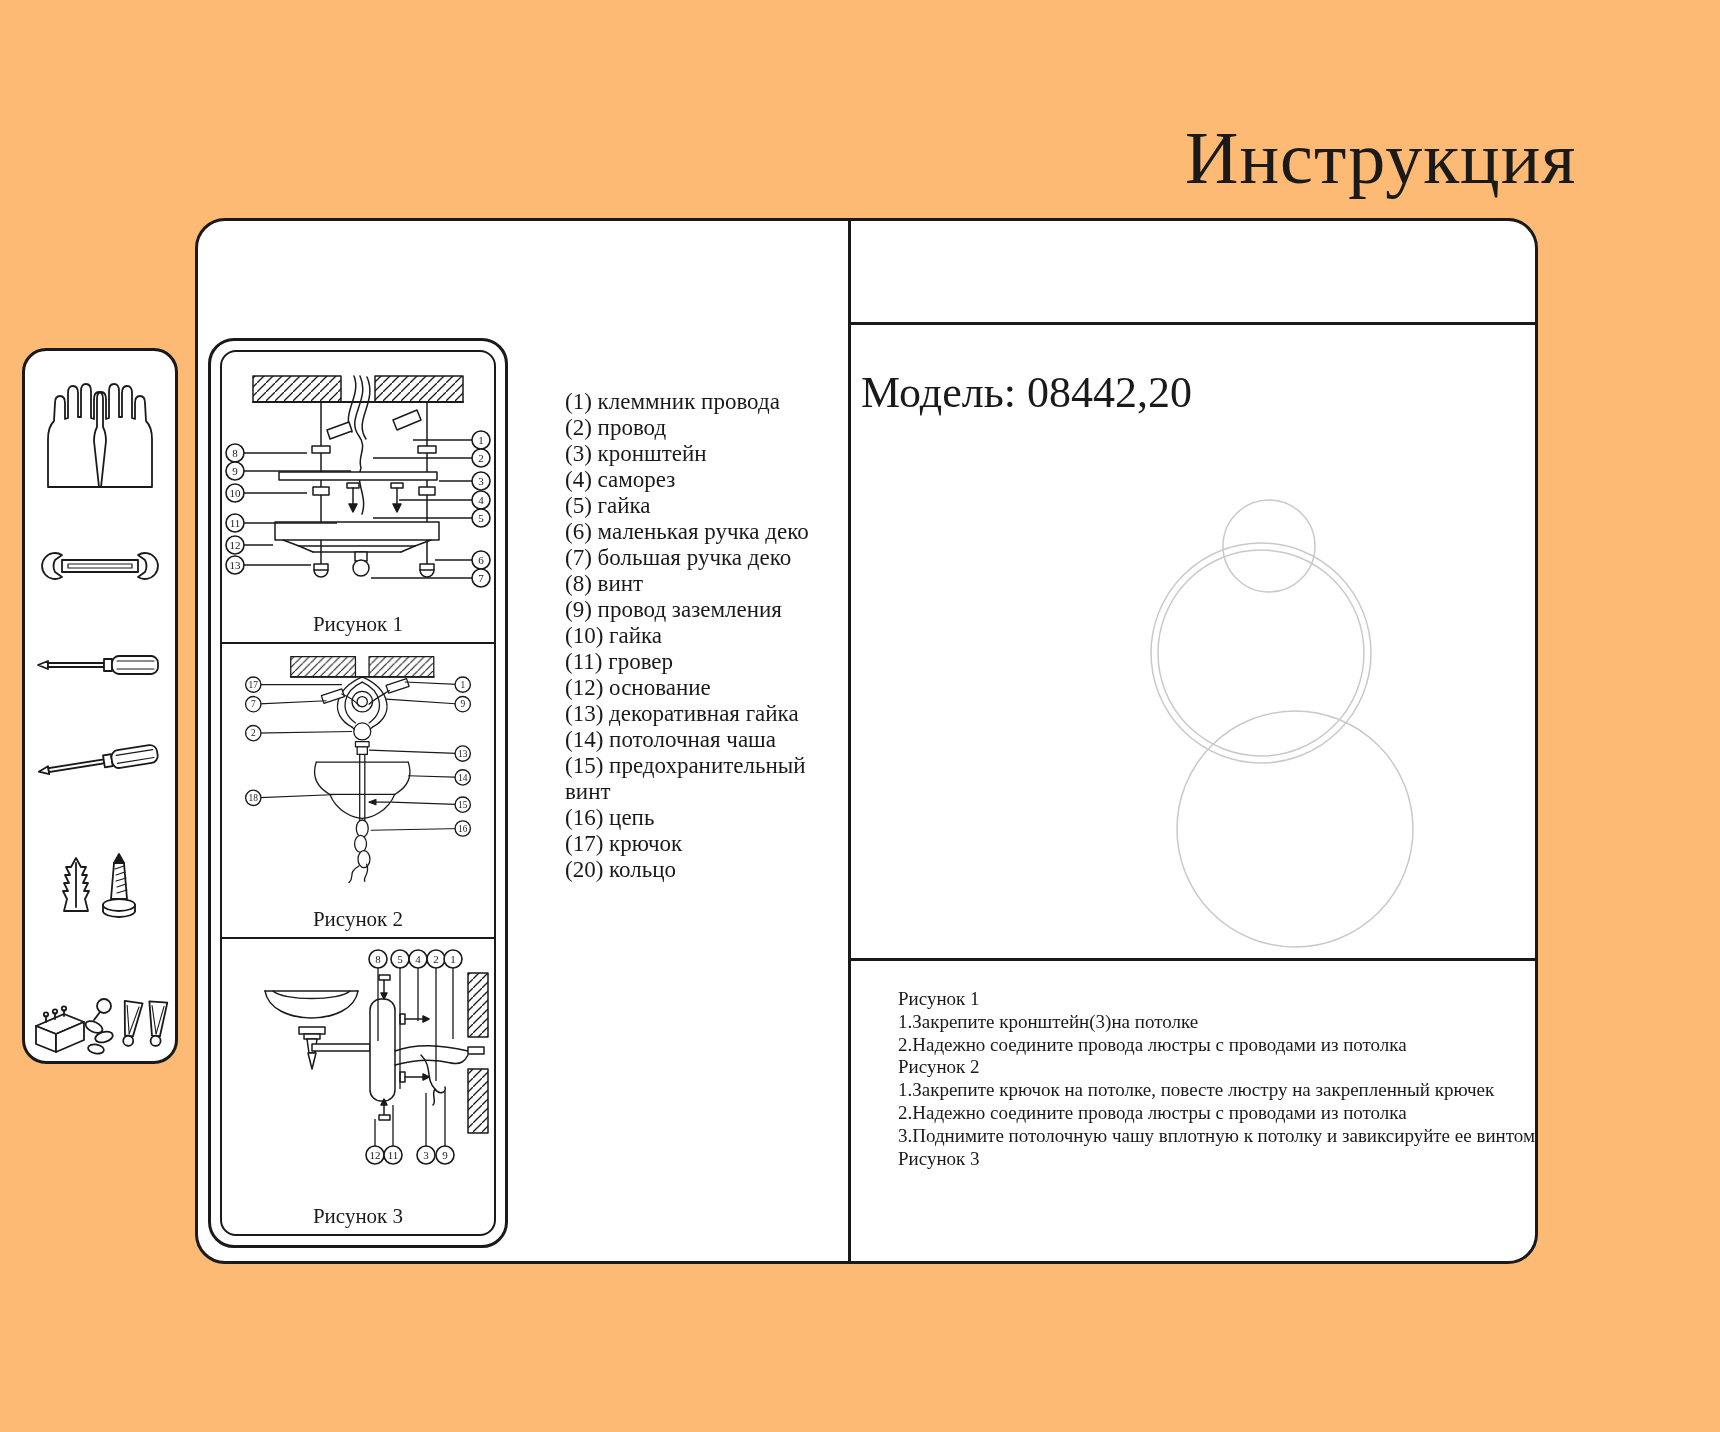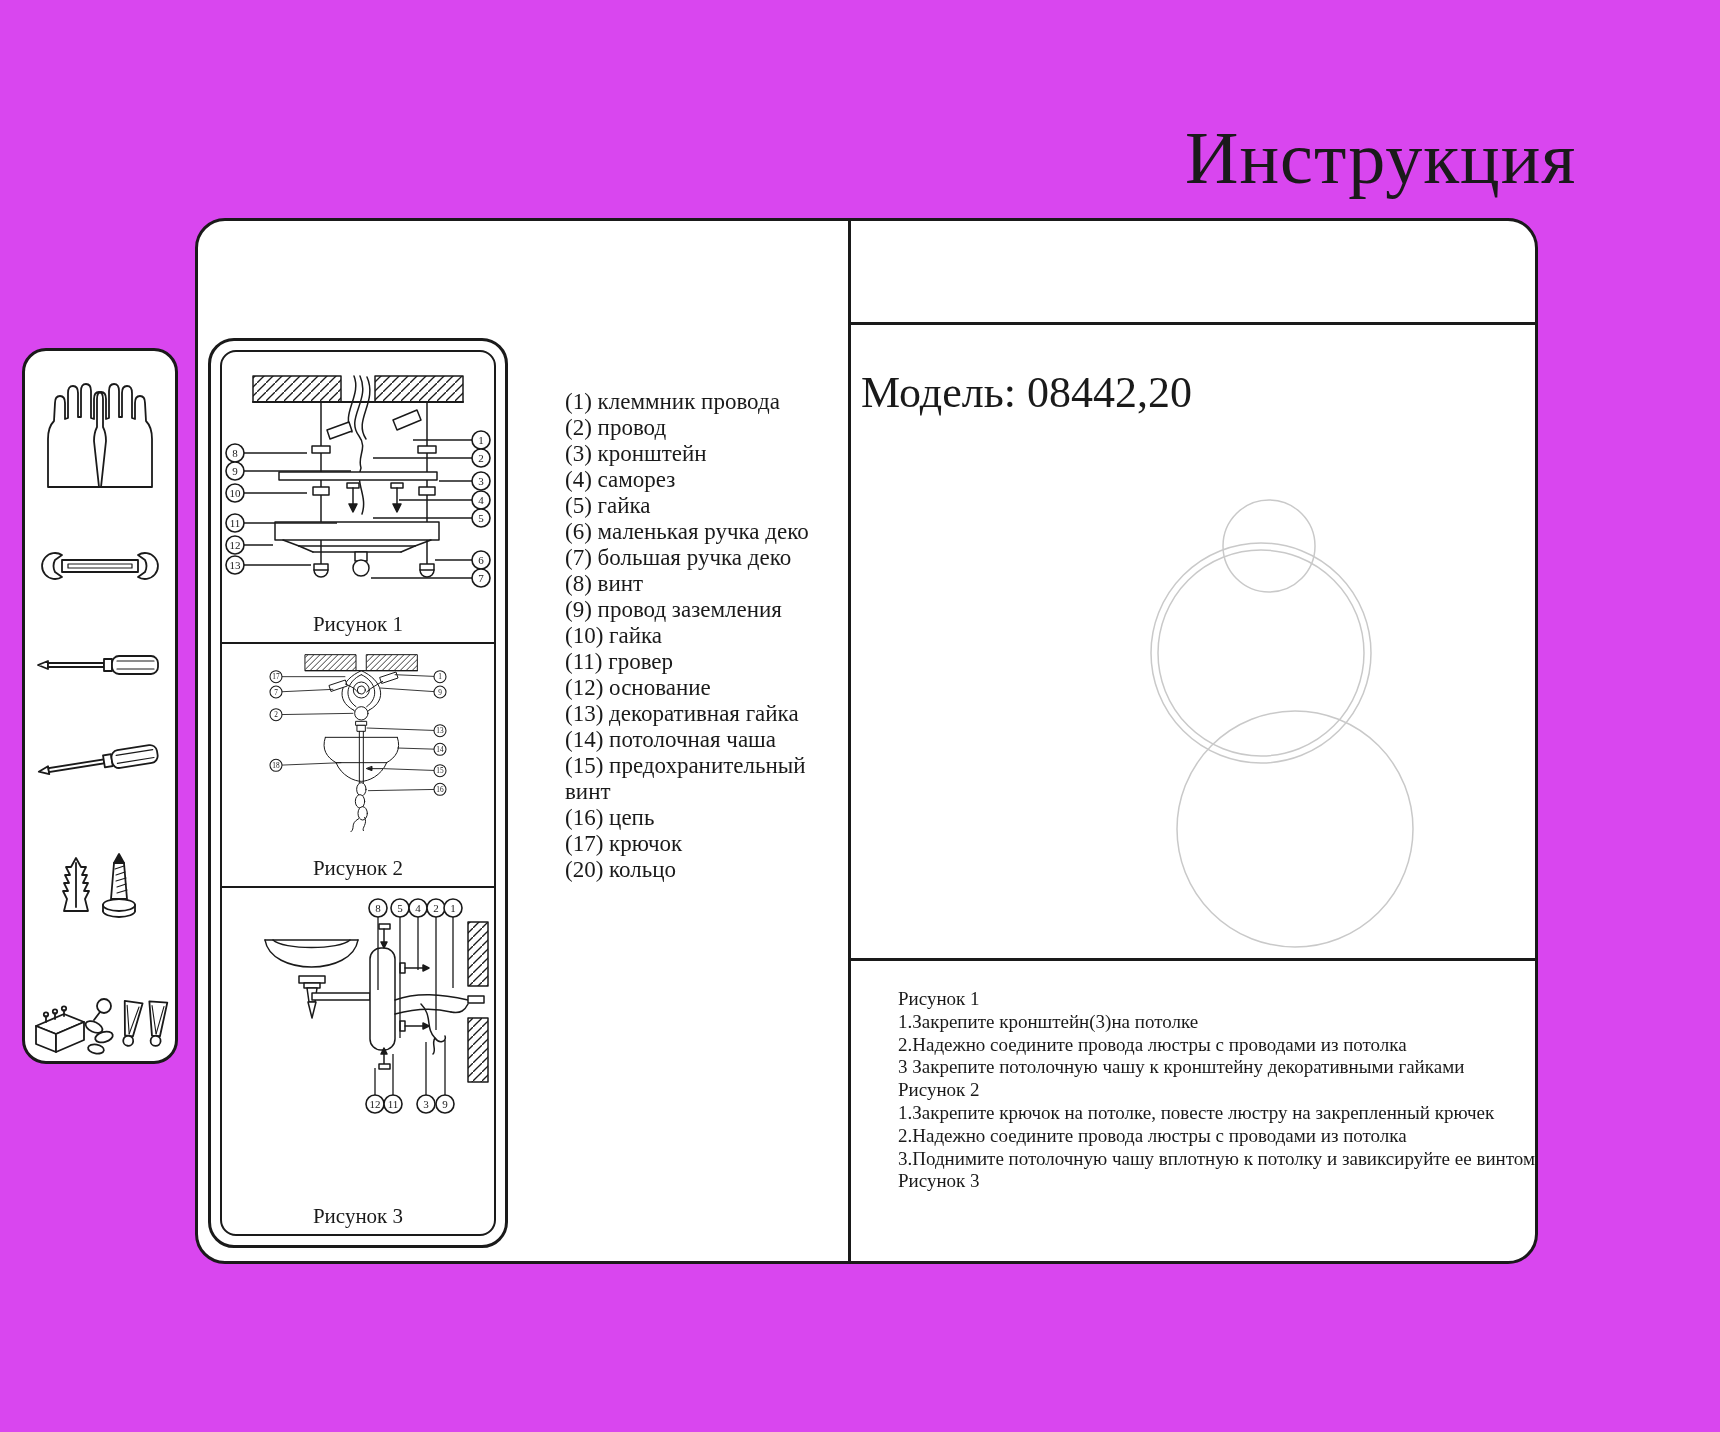--- a/index.html
+++ b/index.html
@@ -1,36 +1,36 @@
 <!DOCTYPE html>
 <html><head>
 <meta charset="utf-8">
 <style>
   html,body{margin:0;padding:0;background:#fff;}
-  .page{position:relative;width:1720px;height:1432px;background:#d946ef;overflow:hidden;
+  .page{position:relative;width:1720px;height:1432px;background:#fdba74;overflow:hidden;
         font-family:"Liberation Serif","DejaVu Serif",serif;color:#1a1a1a;}
   .title{position:absolute;left:1185px;top:116px;font-size:74px;letter-spacing:1px;white-space:nowrap;}
   
   .tools-panel{position:absolute;left:22px;top:348px;width:150px;height:710px;
                border:3px solid #1a1a1a;border-radius:24px;background:#fff;}
   .tool{position:absolute;left:0;width:100%;display:flex;justify-content:center;}
   
   .main-box{position:absolute;left:195px;top:218px;width:1337px;height:1040px;
             border:3px solid #1a1a1a;border-radius:30px;background:#fff;}
   .v-divider{position:absolute;left:650px;top:-3px;width:3px;height:1043px;background:#1a1a1a;}
   .h-line-top{position:absolute;left:650px;top:101px;width:687px;height:3px;background:#1a1a1a;}
   .h-line-mid{position:absolute;left:650px;top:737px;width:687px;height:3px;background:#1a1a1a;}
   
   .figure-panel{position:absolute;left:10px;top:117px;width:294px;height:904px;
                 border:3px solid #1a1a1a;border-radius:26px;}
   .figure-panel-inner{position:absolute;left:9px;top:9px;right:9px;bottom:9px;
                 border:2.5px solid #1a1a1a;border-radius:16px;display:flex;flex-direction:column;overflow:hidden;}
   .fig-section{display:flex;flex-direction:column;align-items:center;box-sizing:border-box;padding-top:4px;}
   .fig-sec-1{height:292px;border-bottom:2.5px solid #1a1a1a;}
-  .fig-sec-2{height:244px;border-bottom:2.5px solid #1a1a1a;gap:24px;}
+  .fig-sec-2{height:295px;border-bottom:2.5px solid #1a1a1a;gap:24px;}
   .fig-sec-3{flex:1;}
   .fig-label{margin-top:auto;margin-bottom:5px;font-size:21px;}
   .fig-art{display:block;}
   .art{stroke:#1a1a1a;fill:none;stroke-width:1.5;stroke-linejoin:round;stroke-linecap:round;}
   .callouts line{stroke:#1a1a1a;stroke-width:1.3;}
   .callouts circle{fill:#fff;stroke:#1a1a1a;stroke-width:1.6;}
   .callouts text{font:11px "Liberation Serif","DejaVu Serif",serif;text-anchor:middle;fill:#1a1a1a;stroke:none;}
   
   .parts-list{position:absolute;left:367px;top:168px;width:268px;font-size:23px;line-height:26px;}
   
@@ -408,21 +408,20 @@
         <circle cx="128" cy="170" r="110"></circle>
         <circle cx="128" cy="170" r="103"></circle>
         <circle cx="162" cy="346" r="118"></circle>
       </g>
     </svg>
 
     <div class="instructions-text">
         <div class="instr-line">Рисунок 1</div>
         <div class="instr-line">1.Закрепите кронштейн(3)на потолке</div>
         <div class="instr-line">2.Надежно соедините провода люстры с проводами из потолка</div>
-        <div class="instr-line">3 Закрепите потолочную чашу к кронштейну декоративными гайками</div>
         <div class="instr-line">Рисунок 2</div>
         <div class="instr-line">1.Закрепите крючок на потолке, повесте люстру на закрепленный крючек</div>
         <div class="instr-line">2.Надежно соедините провода люстры с проводами из потолка</div>
         <div class="instr-line">3.Поднимите потолочную чашу вплотную к потолку и завиксируйте ее винтом</div>
         <div class="instr-line">Рисунок 3</div>
       </div>
   </div>
 
 </div>
 

